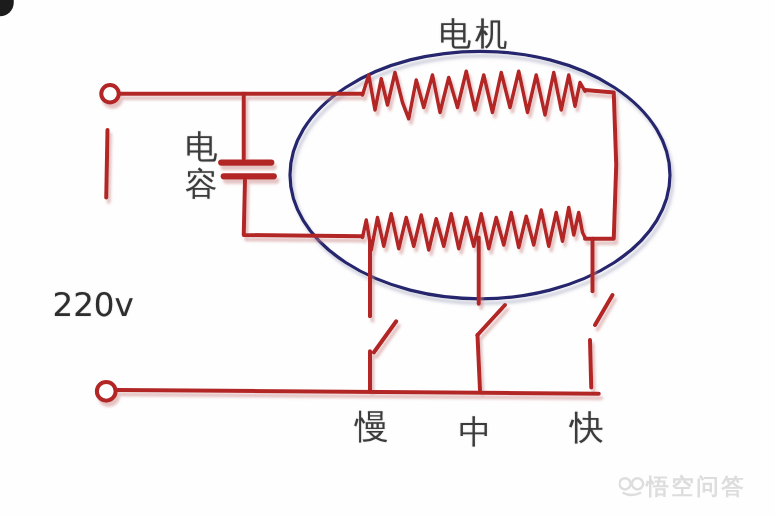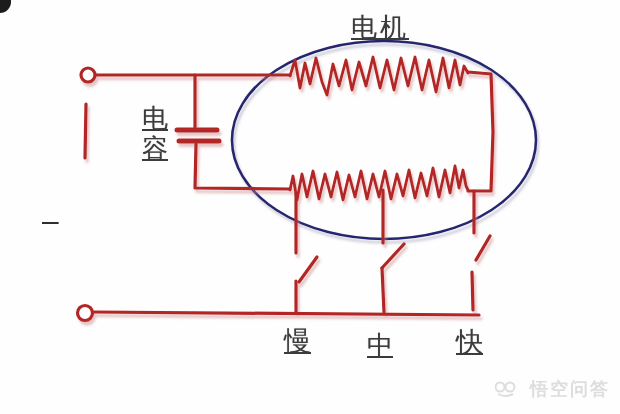--- a/index.html
+++ b/index.html
@@ -16,31 +16,30 @@
   .w28{stroke-width:2.8px;}
   .plate{stroke-width:5px;}
   .ellipse-line{stroke:var(--ellipse,#28286e);fill:none;stroke-width:2.6px;}
   .terminal{stroke:var(--wire,#b32525);fill:#ffffff;stroke-width:3.2px;}
   .lbl{
     position:absolute;
     color:var(--label,#3b3b3b);
     text-shadow:0 0 1px rgba(110,110,110,.55);
     user-select:none;
     white-space:pre;
-    text-decoration:underline;
   }
   .lbl-motor{left:351px;top:10px;font-size:26px;letter-spacing:3px;}
-  .lbl-cap{left:142px;top:103px;width:32px;font-size:26px;line-height:30px;white-space:normal;}
+  .lbl-cap{left:142px;top:103px;width:32px;font-size:26px;line-height:30px;white-space:normal;text-align:right;}
   .lbl-ac{left:42px;top:160px;font-size:26px;line-height:34px;color:var(--label-dark,#2e2e2e);}
   .lbl-slow{left:284px;top:323px;font-size:27px;}
   .lbl-med{left:367px;top:328px;font-size:26px;}
   .lbl-fast{left:456px;top:324px;font-size:27px;}
   .watermark{
     position:absolute;left:495px;top:377px;height:24px;
-    display:flex;align-items:center;gap:13px;
+    display:flex;align-items:center;gap:0;
     color:var(--watermark,#d8d8d8);
     opacity:.85;
   }
   .watermark-text{font-size:18px;letter-spacing:2px;font-weight:bold;}
   .corner-artifact{
     position:absolute;left:0;top:0;width:11px;height:13px;
     background:#1c1c1c;border-bottom-right-radius:12px;
   }
 </style>
 </head>
@@ -104,20 +103,21 @@
         <path class="wire w32" d="M472,272 L473,310"></path>
       </g>
 
       <path class="wire w32" d="M93,312 L479,315"></path>
     </g>
   </svg>
 
   <div class="lbl lbl-motor">电机</div>
   <div class="lbl lbl-cap">电容</div>
   <div class="lbl lbl-ac">
+    <div>220v</div>
   </div>
   <div class="lbl lbl-slow">慢</div>
   <div class="lbl lbl-med">中</div>
   <div class="lbl lbl-fast">快</div>
 
   <div class="watermark">
     <svg width="22" height="18" viewBox="0 0 22 18">
       <circle cx="5" cy="7" r="4.5" fill="none" stroke="currentColor" stroke-width="2"></circle>
       <circle cx="15" cy="7" r="4.5" fill="none" stroke="currentColor" stroke-width="2"></circle>
       <path d="M3,14 Q10,18 18,14" fill="none" stroke="currentColor" stroke-width="2"></path>

